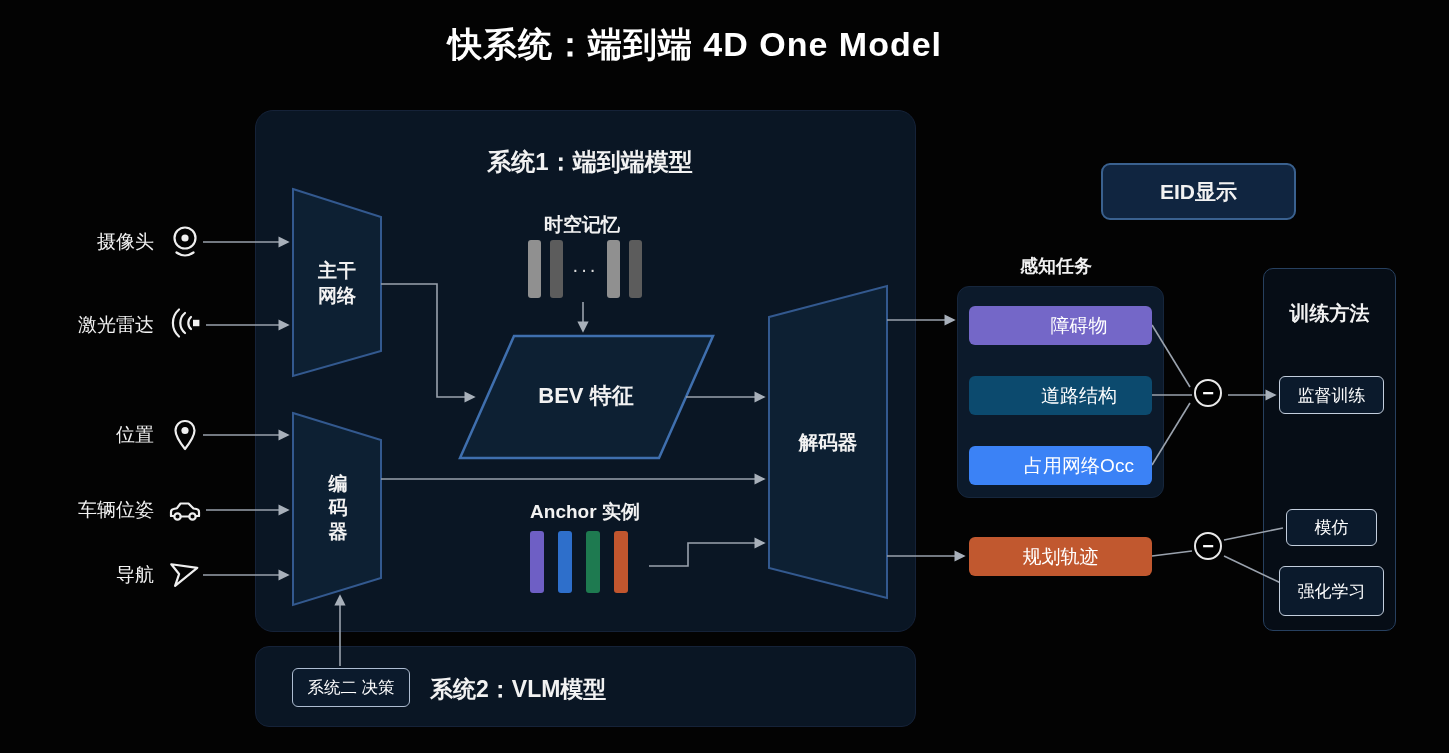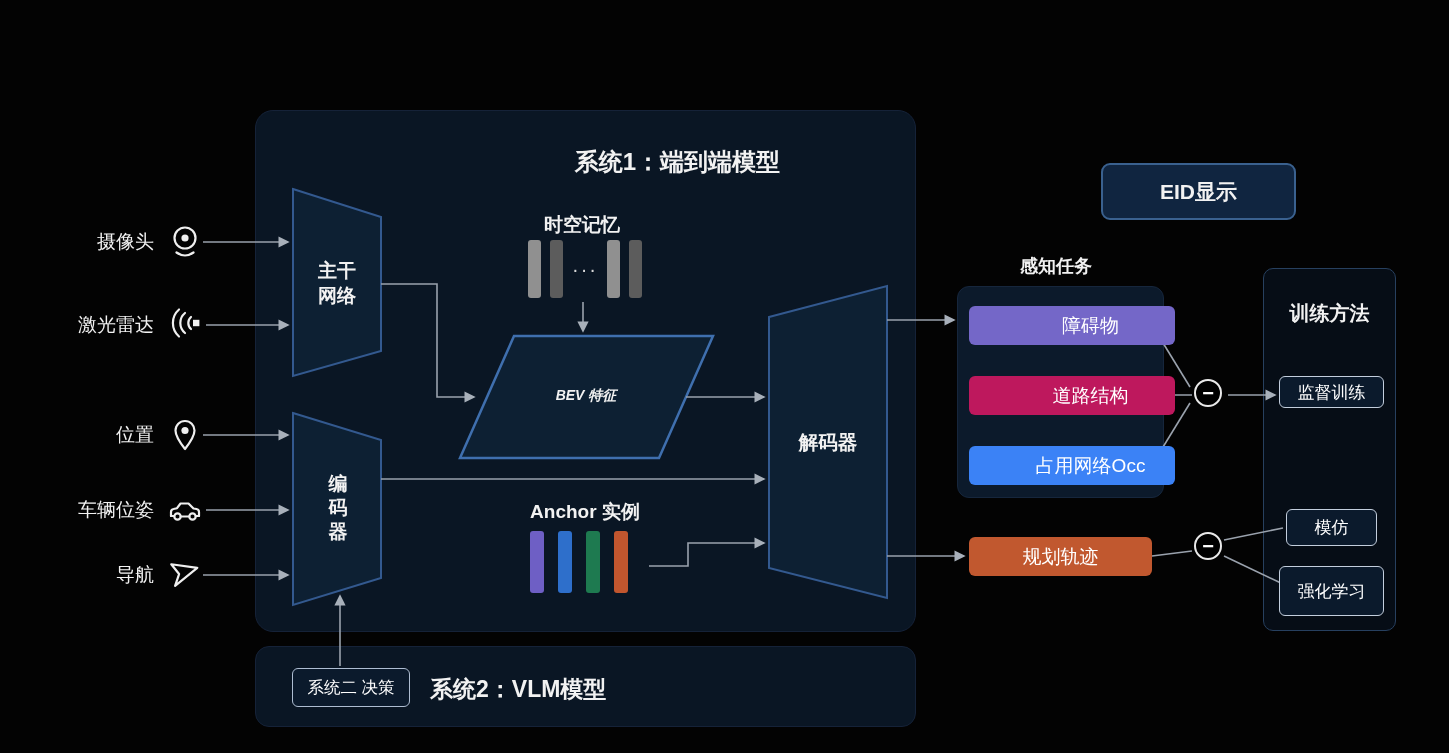--- a/index.html
+++ b/index.html
@@ -13,32 +13,32 @@
   .title {
     left:0; top:22px; width:1390px; text-align:center;
     font-size:34px; font-weight:700; letter-spacing:1px; color:#ffffff;
   }
   .panel { position:absolute; background:#0a1624; border:1px solid #152238; }
   .panel.sys1 { left:255px; top:110px; width:661px; height:522px; border-radius:18px; }
   .panel.sys2 { left:255px; top:646px; width:661px; height:81px; border-radius:14px; }
   .panel.perc { left:957px; top:286px; width:207px; height:212px; border-radius:12px; background:#0c1a2b; border-color:#16263c; }
   .panel.train { left:1263px; top:268px; width:133px; height:363px; border-radius:10px; background:#060d16; border:1.5px solid #27405f; }
   .sectionlabel { font-weight:600; text-align:center; }
-  .sys1-title { left:400px; top:146px; width:380px; text-align:right; font-size:24px; font-weight:700; }
+  .sys1-title { left:400px; top:146px; width:380px; text-align:center; font-size:24px; font-weight:700; }
   .sys2-title { left:430px; top:674px; width:320px; text-align:left; font-size:23px; font-weight:700; }
   .input-row {
     left:0; width:208px; height:40px; display:flex; align-items:center;
     justify-content:flex-end; gap:12px; padding-right:4px; font-size:19px;
   }
   .icon-box { width:38px; height:36px; display:flex; align-items:center; justify-content:center; flex:0 0 auto; }
   .chip {
     position:absolute; display:flex; align-items:center; justify-content:center;
     border-radius:6px; font-size:19px; color:#fff; font-weight:500;
   }
-  .task { left:969px; width:206px; height:39px;padding-left:37px; }
+  .task { left:969px; width:183px; height:39px;padding-left:37px; }
   .outline-chip {
     position:absolute; display:flex; align-items:center; justify-content:center;
     background:#0b1a2c; border:1.5px solid #c3cedd; border-radius:6px;
     color:#fff; font-size:17px;
   }
   .eid {
     left:1101px; top:163px; width:195px; height:57px;
     background:#102540; border:2px solid #3a618f; border-radius:9px;
     display:flex; align-items:center; justify-content:center;
     font-size:21px; font-weight:600;
@@ -100,20 +100,21 @@
       <path d="M1152,395 L1192,395"></path>
       <path d="M1152,465 L1190,403"></path>
       <path d="M1228,395 H1275" marker-end="url(#arr)"></path>
       <path d="M1152,556 L1192,551"></path>
       <path d="M1224,540 L1283,528"></path>
       <path d="M1224,556 L1283,584"></path>
       <path d="M340,666 V596" marker-end="url(#arr)"></path>
     </g>
   </svg>
 
+  <div class="abs title z3">快系统：端到端 4D One Model</div>
 
   <div class="abs input-row z3" style="top:222px">
     <span>摄像头</span>
     <span class="icon-box">
       <svg width="36" height="36" viewBox="0 0 36 36" fill="none" stroke="#efefef" stroke-width="2.2" stroke-linecap="round">
         <circle cx="18" cy="14" r="10.5"></circle>
         <circle cx="18" cy="14" r="3.6" fill="#efefef" stroke="none"></circle>
         <path d="M9.5 28.5 Q18 34.5 26.5 28.5"></path>
       </svg>
     </span>
@@ -156,54 +157,54 @@
         <path d="M31 13 L6 5 L12 16 L6 27 Z" transform="rotate(-10 18 16)"></path>
       </svg>
     </span>
   </div>
 
   <div class="abs sys1-title z3">系统1：端到端模型</div>
 
   <div class="node-label z3" style="left:310px; top:258px; width:54px;">主干网络</div>
   <div class="node-label z3" style="left:327px; top:472px; width:22px; line-height:24px;">编码器</div>
   <div class="node-label z3" style="left:795px; top:430px; width:66px; font-size:19.5px;">解码器</div>
-  <div class="node-label z3" style="left:506px; top:383px; width:160px; font-size:14px; font-weight:700;font-style:italic;">BEV 特征</div>
+  <div class="node-label z3" style="left:506px; top:383px; width:160px; font-size:22px; font-weight:700;">BEV 特征</div>
 
   <div class="abs sectionlabel z3" style="left:512px; top:212px; width:140px; font-size:19px;">时空记忆</div>
   <div class="bars mem-bars z3">
     <span class="mem-bar" style="background: rgb(144, 144, 144);"></span>
     <span class="mem-bar" style="background: rgb(92, 92, 92);"></span>
     <span class="mem-dots">···</span>
     <span class="mem-bar" style="background: rgb(144, 144, 144);"></span>
     <span class="mem-bar" style="background: rgb(92, 92, 92);"></span>
   </div>
 
   <div class="abs sectionlabel z3" style="left:505px; top:499px; width:160px; font-size:19px;">Anchor 实例</div>
   <div class="bars anchor-bars z3">
     <span class="anchor-bar" style="background: rgb(110, 95, 197);"></span>
     <span class="anchor-bar" style="background: rgb(46, 111, 203);"></span>
     <span class="anchor-bar" style="background: rgb(30, 122, 80);"></span>
     <span class="anchor-bar" style="background: rgb(194, 86, 46);"></span>
   </div>
 
   <div class="abs sectionlabel z3" style="left:980px; top:254px; width:152px; font-size:18px;">感知任务</div>
   <div class="chip task z3" style="top: 306px; background: rgb(116, 103, 200);">障碍物</div>
-  <div class="chip task z3" style="top: 376px; background: #be185d;">道路结构</div>
+  <div class="chip task z3" style="top: 376px; background: #0c4a6e;">道路结构</div>
   <div class="chip task z3" style="top: 446px; background: #3b82f6;">占用网络Occ</div>
   <div class="chip z3" style="left: 969px; top: 537px; width: 183px; height: 39px; background: rgb(193, 88, 47);">规划轨迹</div>
 
   <div class="minus-circle z3" style="left:1194px; top:379px;">
     <span>−</span>
   </div>
   <div class="minus-circle z3" style="left:1194px; top:532px;">
     <span>−</span>
   </div>
 
   <div class="abs sectionlabel z3" style="left:1263px; top:300px; width:133px; font-size:20px; font-weight:700;">训练方法</div>
-  <div class="outline-chip z3" style="left:1279px; top:376px; width:105px; height:32px;">监督训练</div>
+  <div class="outline-chip z3" style="left:1279px; top:376px; width:105px; height:38px;">监督训练</div>
   <div class="outline-chip z3" style="left:1286px; top:509px; width:91px; height:37px;">模仿</div>
   <div class="outline-chip z3" style="left:1279px; top:566px; width:105px; height:50px;">强化学习</div>
 
   <div class="abs eid z3">EID显示</div>
 
   <div class="outline-chip z3" style="left:292px; top:668px; width:118px; height:39px; font-size:16.5px; border-color:#aebdd2;">系统二 决策</div>
   <div class="abs sys2-title z3">系统2：VLM模型</div>
 
 </div>
 

